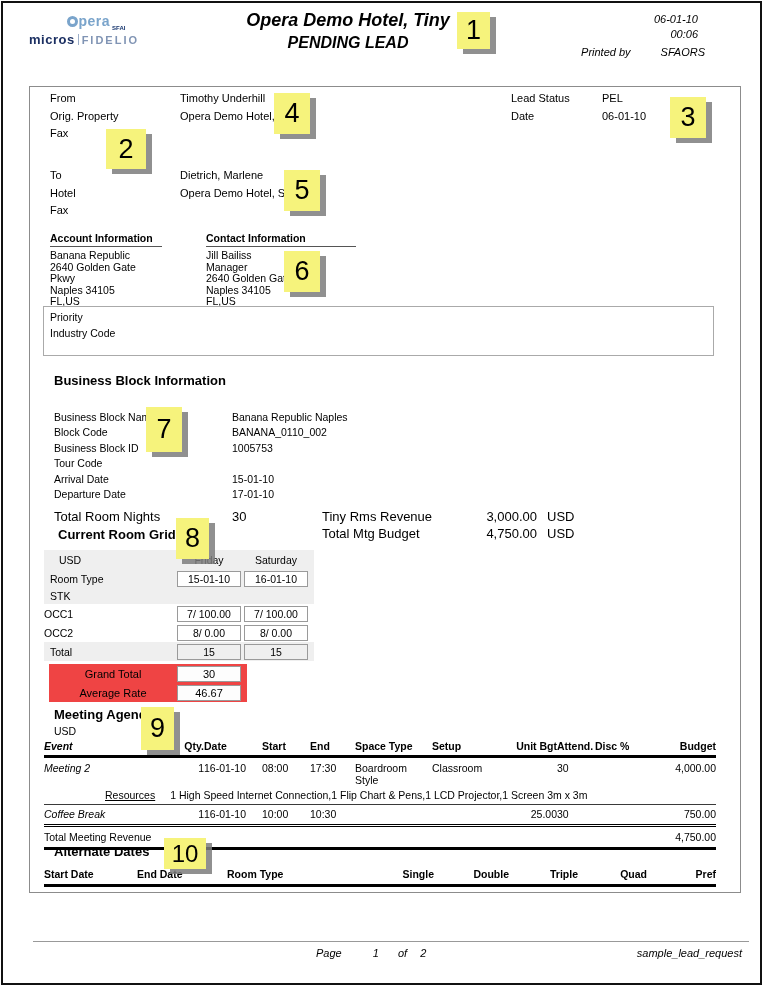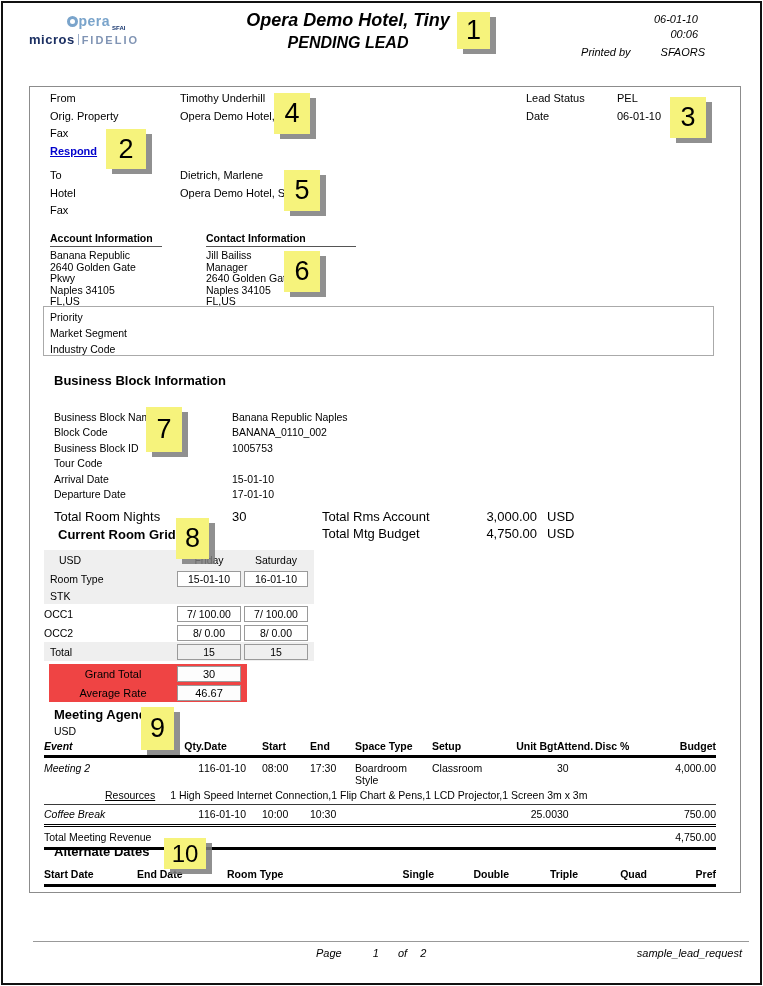--- a/index.html
+++ b/index.html
@@ -155,26 +155,23 @@
         <span class="val">Timothy Underhill</span>
       </div>
       <div class="lrow">
         <span class="lbl">Orig. Property</span>
         <span class="val">Opera Demo Hotel, Tiny</span>
       </div>
       <div class="lrow">
         <span class="lbl">Fax</span>
         <span class="val"></span>
       </div>
-      <div class="lrow">
-        <span class="link">Respond</span>
-      </div>
-    </div>
-
-    <div class="sec sec-lead" style="top:5px;left:496px;">
+    </div>
+
+    <div class="sec sec-lead" style="top:5px;left:481px;">
       <div class="lrow">
         <span class="lbl">Lead Status</span>
         <span class="val">PEL</span>
       </div>
       <div class="lrow">
         <span class="lbl">Date</span>
         <span class="val">06-01-10</span>
       </div>
     </div>
 
@@ -206,21 +203,20 @@
         <div>Jill Bailiss</div>
         <div>Manager</div>
         <div>2640 Golden Gate Pkwy</div>
         <div>Naples 34105</div>
         <div>FL,US</div>
       </div>
     </div>
 
     <div class="priority-box">
       <div>Priority</div>
-      <div>Market Segment</div>
       <div>Industry Code</div>
     </div>
 
     <div class="sec" style="top:286px;left:24px;width:660px;">
       <div class="h-section">Business Block Information</div>
       <div class="bb-rows">
         <div class="bb-row">
           <span class="bb-lbl">Business Block Name</span>
           <span>Banana Republic Naples</span>
         </div>
@@ -241,21 +237,21 @@
           <span>15-01-10</span>
         </div>
         <div class="bb-row">
           <span class="bb-lbl">Departure Date</span>
           <span>17-01-10</span>
         </div>
       </div>
       <div class="bb-tot" style="margin-top:6px;">
         <span class="bb-lbl">Total Room Nights</span>
         <span style="width:90px;">30</span>
-        <span class="bb-lbl2">Total Rms Account</span>
+        <span class="bb-lbl2">Tiny Rms Revenue</span>
         <span class="bb-amt">3,000.00</span>
         <span class="bb-cur">USD</span>
       </div>
       <div class="bb-tot">
         <span class="bb-lbl"></span>
         <span style="width:90px;"></span>
         <span class="bb-lbl2">Total Mtg Budget</span>
         <span class="bb-amt">4,750.00</span>
         <span class="bb-cur">USD</span>
       </div>

